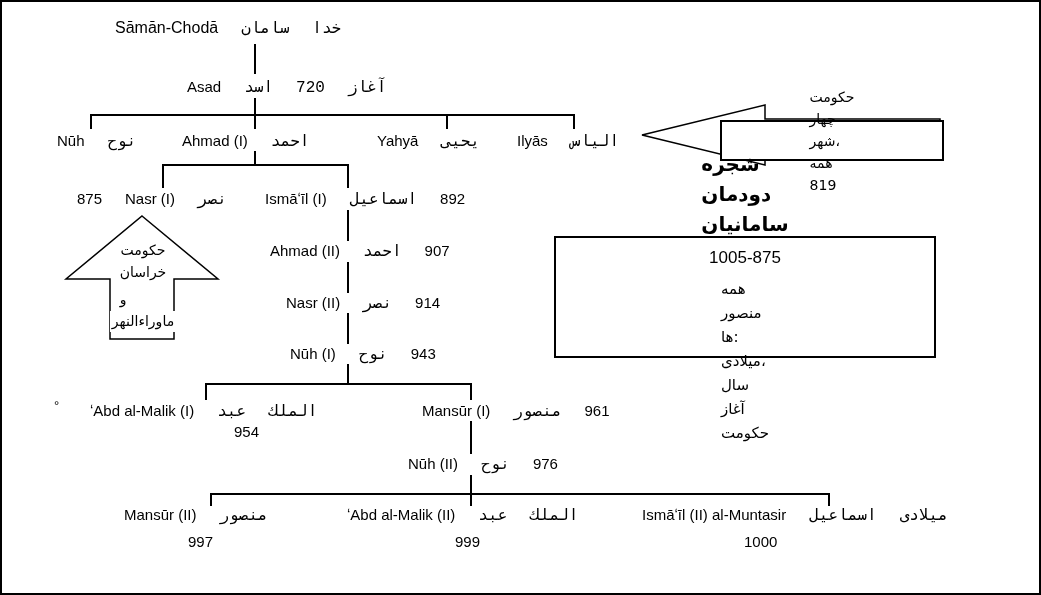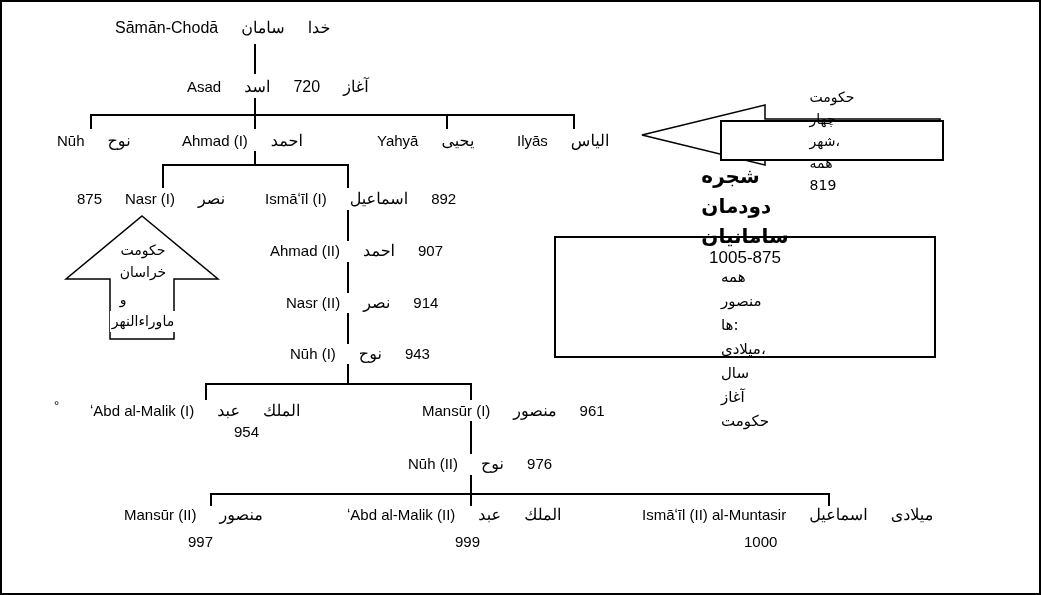--- a/index.html
+++ b/index.html
@@ -3,35 +3,35 @@
 <meta charset="utf-8">
 <style>
   html,body{margin:0;padding:0;background:#fff;}
   .canvas{
     position:relative;width:1037px;height:591px;background:#fff;
     border:2px solid #000;overflow:hidden;
     font-family:"Liberation Sans","DejaVu Sans",sans-serif;color:#000;
   }
   .node{position:absolute;display:flex;gap:23px;align-items:baseline;
         font-size:15px;white-space:nowrap;line-height:20px;}
-  .node .ar{font-size:16px;font-family:Liberation Sans, sans-serif;}
+  .node .ar{font-size:16px;font-family:Liberation Mono, monospace;}
   .node.big{font-size:16px;}
   .vline,.hline{position:absolute;background:#000;}
   .date-below{position:absolute;font-size:15px;line-height:18px;}
   .arrow-svg{position:absolute;}
   .word-row{display:inline-flex;gap:6px;direction:ltr;align-items:baseline;flex-direction:column;}
   .ilyas-box{
     position:absolute;left:718px;top:118px;width:220px;height:37px;
     border:2px solid #000;background:#fff;display:flex;align-items:center;
     justify-content:center;font-size:14px;font-family:"DejaVu Sans",sans-serif;
   }
   .legend-box{
     position:absolute;left:552px;top:234px;width:378px;height:118px;
     border:2px solid #000;background:#fff;display:flex;flex-direction:column;
-    align-items:center;justify-content:center;gap:0;
+    align-items:center;justify-content:center;gap:12px;
   }
   .legend-title{font-weight:bold;font-size:20px;font-family:"DejaVu Sans",sans-serif;}
   .legend-years{font-size:17px;}
   .legend-note{font-size:15px;font-family:"DejaVu Sans",sans-serif;}
   .nasr-arrow-text{
     position:absolute;left:83px;top:238px;width:116px;display:flex;
     flex-direction:column;align-items:center;gap:1px;font-size:14px;
     font-family:"DejaVu Sans",sans-serif;line-height:21px;
   }
   .nasr-arrow-text .word-row{background:#fff;padding:0 2px;}

